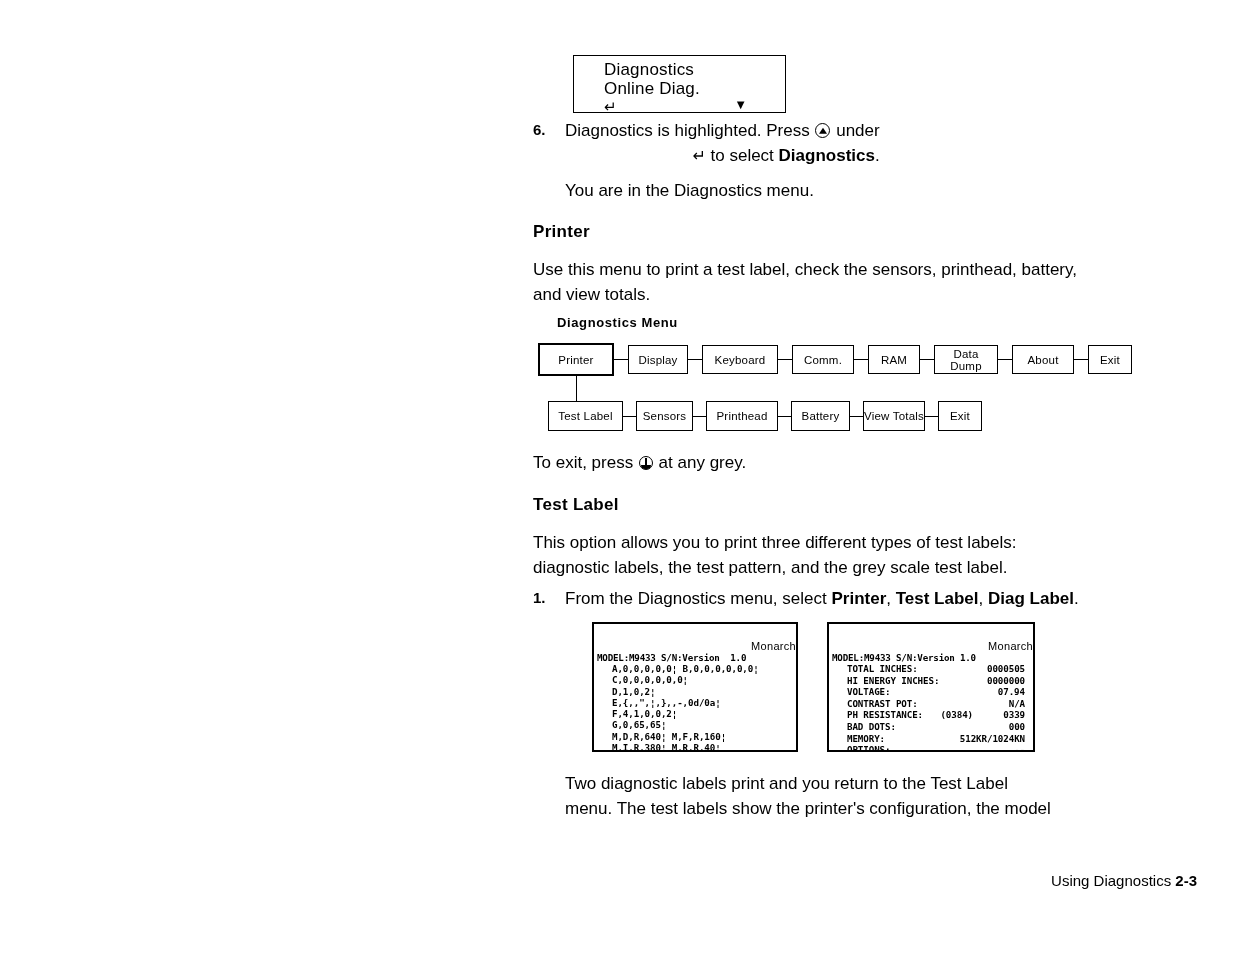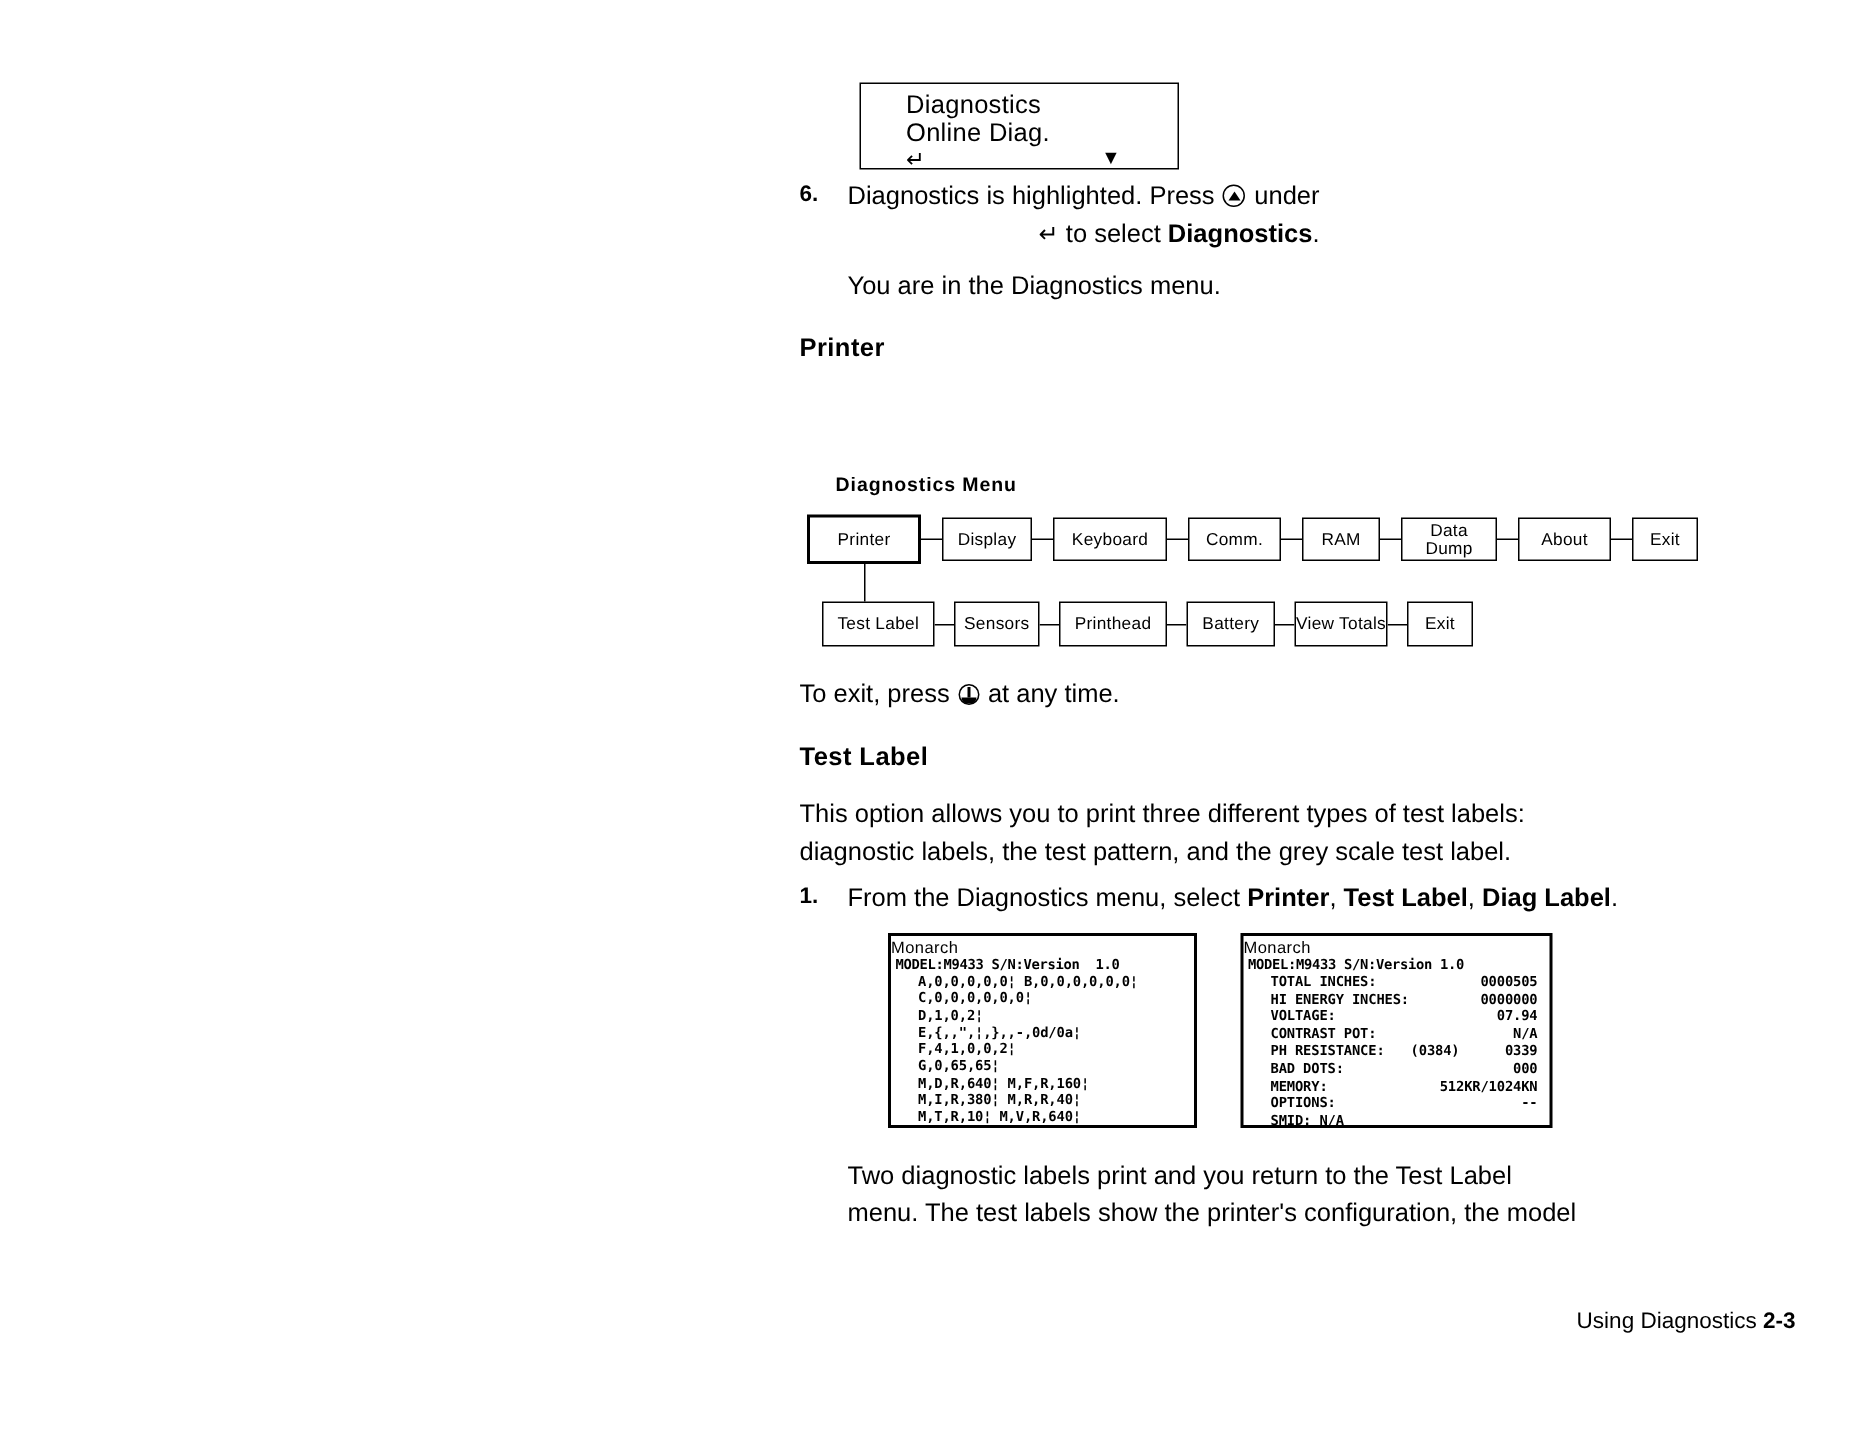--- a/index.html
+++ b/index.html
@@ -188,24 +188,24 @@
   
   .plabel {
     position: absolute;
     border: 2.2px solid #000;
     box-sizing: border-box;
     background: #fff;
     font-family: "DejaVu Sans Mono", monospace;
     overflow: hidden;
   }
   .plabel-title {
-    text-align: left;
+    text-align: right;
     font-size: 11px;
     letter-spacing: 0.3px;
-    margin-top: 2px;
+    margin-top: 16px;
     font-family: "Liberation Sans", sans-serif;
   }
   .plabel-model {
     font-size: 9.2px;
     font-weight: bold;
     letter-spacing: -0.2px;
     white-space: pre;
     margin-left: 3px;
   }
   .plabel-line {
@@ -259,20 +259,24 @@
     <div class="step-body">
       <span>Diagnostics is highlighted.  Press </span><span class="key-icon up"></span><span> under</span><br>
       <span class="enter-glyph">↵</span><span> to select </span><b class="strong">Diagnostics</b><span>.</span>
     </div>
   </div>
 
   <div class="para" style="left:565px; top:178px; width:620px;">You are in the Diagnostics menu.</div>
 
   <div class="heading" style="left:533px; top:222px;">Printer</div>
 
+  <div class="para" style="left:533px; top:257px; width:660px;">
+    <span>Use this menu to print a test label, check the sensors, printhead, battery,</span><br>
+    <span>and view totals.</span>
+  </div>
 
   <div class="menu-title">Diagnostics Menu</div>
   <div class="menu-diagram">
 
     <div class="connector" style="left:76px;  top:16px; width:14px;"></div>
     <div class="connector" style="left:150px; top:16px; width:14px;"></div>
     <div class="connector" style="left:240px; top:16px; width:14px;"></div>
     <div class="connector" style="left:316px; top:16px; width:14px;"></div>
     <div class="connector" style="left:382px; top:16px; width:14px;"></div>
     <div class="connector" style="left:460px; top:16px; width:14px;"></div>
@@ -298,21 +302,21 @@
 
     <div class="mbox" style="left:10px;  top:58px; width:75px; height:30px;">Test Label</div>
     <div class="mbox" style="left:98px;  top:58px; width:57px; height:30px;">Sensors</div>
     <div class="mbox" style="left:168px; top:58px; width:72px; height:30px;">Printhead</div>
     <div class="mbox" style="left:253px; top:58px; width:59px; height:30px;">Battery</div>
     <div class="mbox" style="left:325px; top:58px; width:62px; height:30px;">View Totals</div>
     <div class="mbox" style="left:400px; top:58px; width:44px; height:30px;">Exit</div>
   </div>
 
   <div class="para" style="left:533px; top:450px; width:660px;">
-    <span>To exit, press </span><span class="key-icon esc"></span><span> at any time.</span>
+    <span>To exit, press </span><span class="key-icon esc"></span><span> at any grey.</span>
   </div>
 
   <div class="heading" style="left:533px; top:495px;">Test Label</div>
 
   <div class="para" style="left:533px; top:530px; width:660px;">
     <span>This option allows you to print three different types of test labels:</span><br>
     <span>diagnostic labels, the test pattern, and the grey scale test label.</span>
   </div>
 
   <div class="step" style="left:533px; top:586px; width:660px;">

